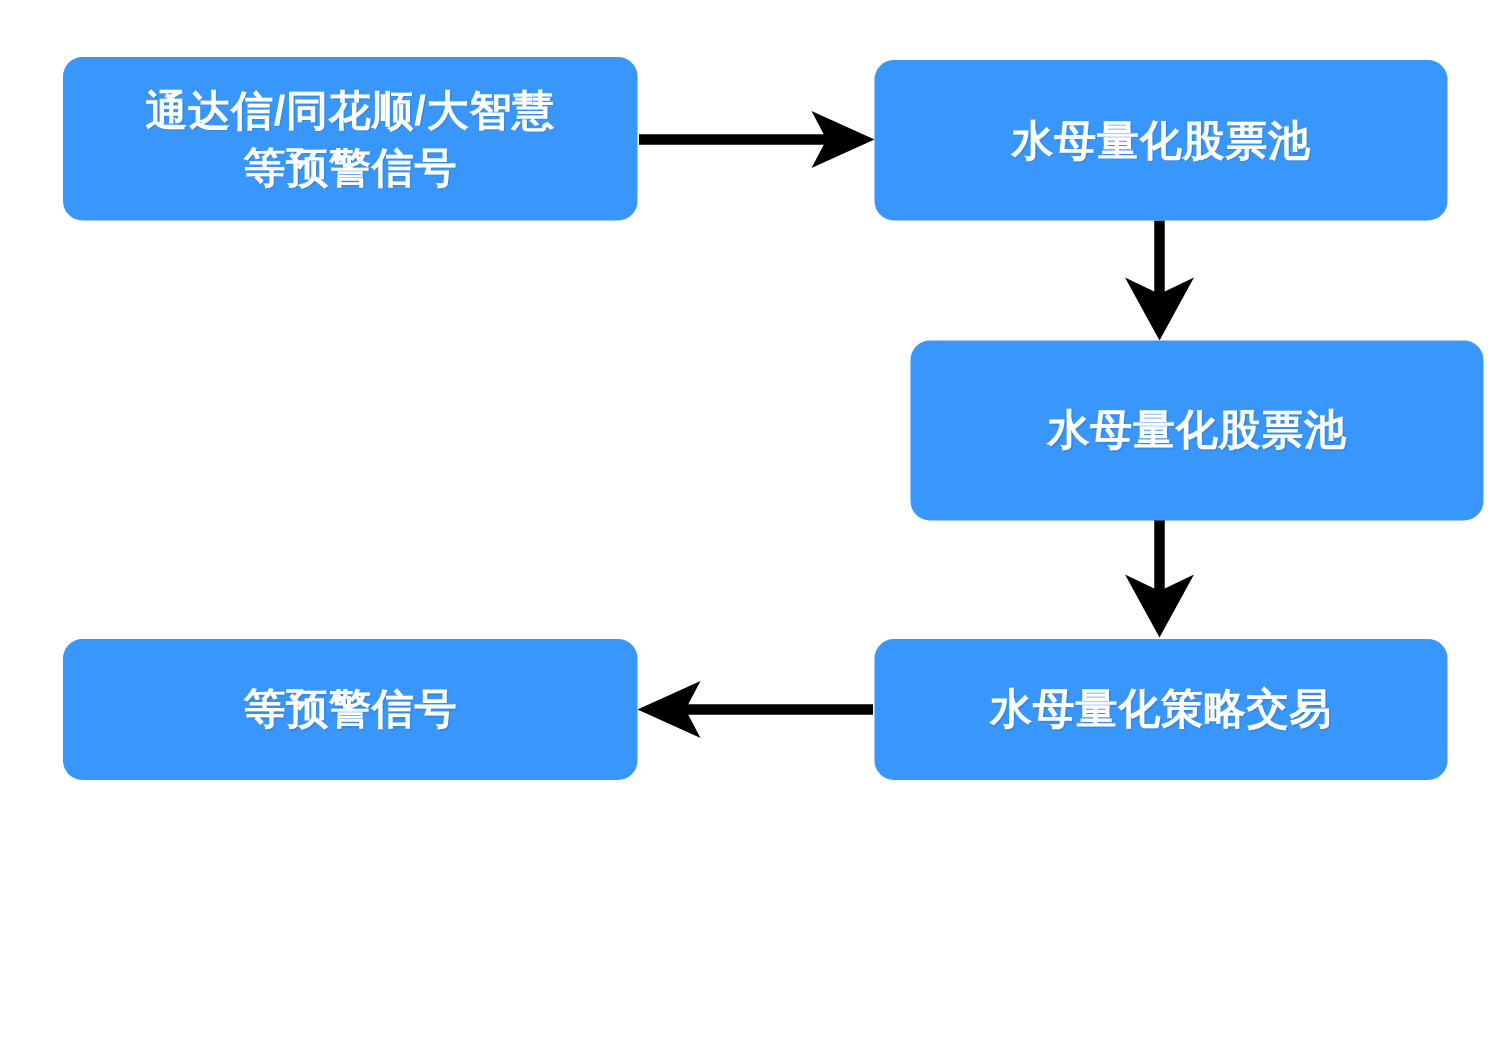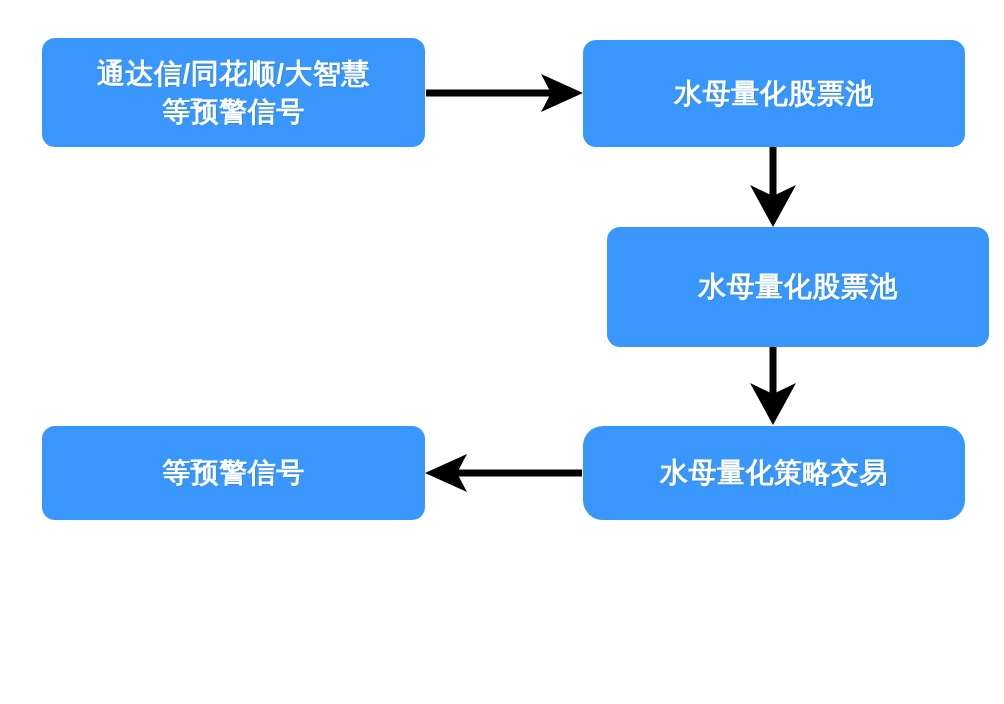--- a/index.html
+++ b/index.html
@@ -51,21 +51,21 @@
     text-align: center;
     letter-spacing: 0.5px;
     white-space: pre-line;
     text-shadow: 1px 1px 0 rgba(20, 90, 160, 0.18);
   }
 
   
   #node-alert-signal   { left: 42px;  top: 38px;  width: 383px; height: 109px; }
   #node-auto-trade-bot { left: 583px; top: 40px;  width: 382px; height: 107px; }
   #node-stock-pool     { left: 607px; top: 227px; width: 382px; height: 120px;  }
-  #node-strategy-trade { left: 583px; top: 426px; width: 382px; height: 94px; border-radius: 20px;  }
+  #node-strategy-trade { left: 583px; top: 426px; width: 382px; height: 94px;  }
   #node-trigger-order  { left: 42px;  top: 426px; width: 383px; height: 94px;  }
 
   #watermark {
     position: absolute;
     right: 18px;
     bottom: 22px;
     font-size: 26px;
     font-weight: bold;
     letter-spacing: 2px;
     color: #3a3a3a;

